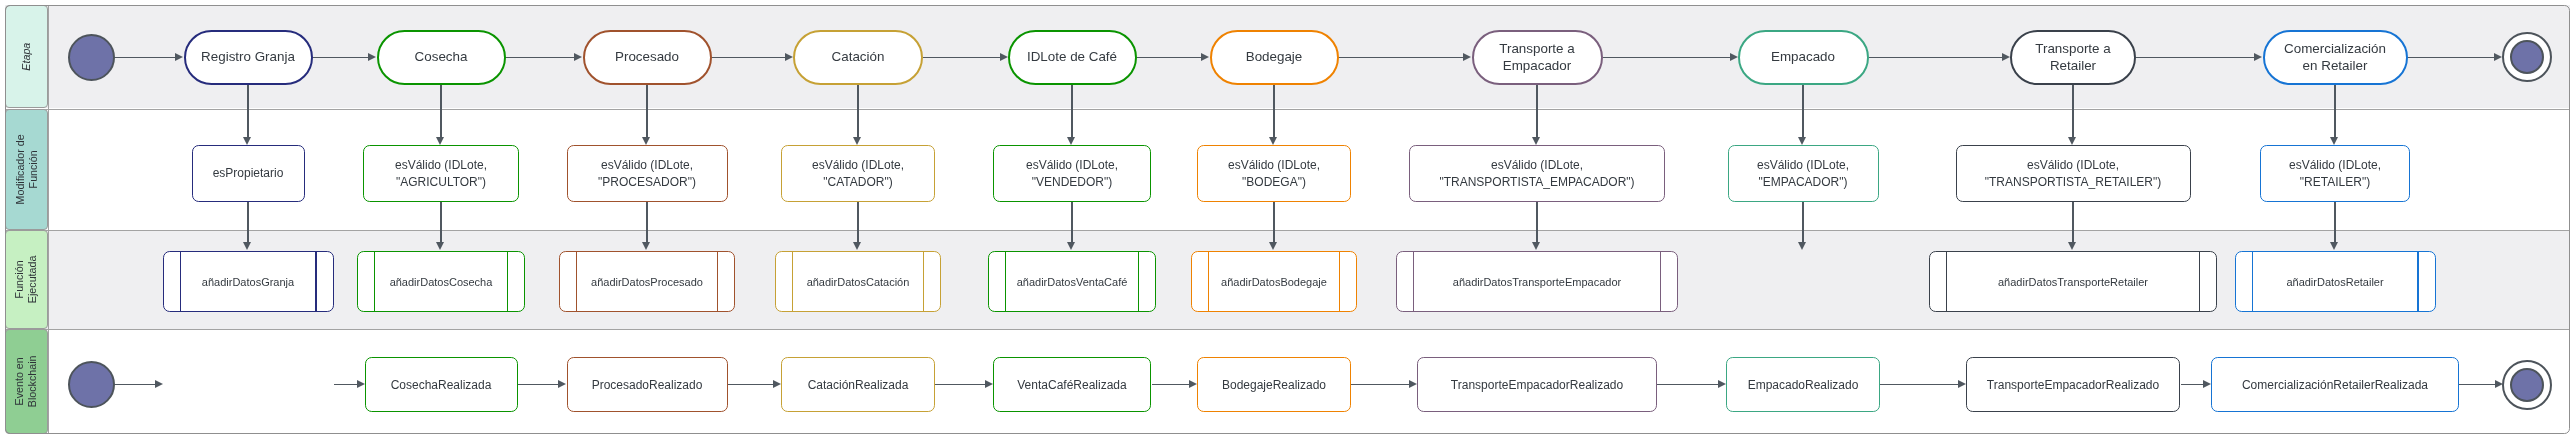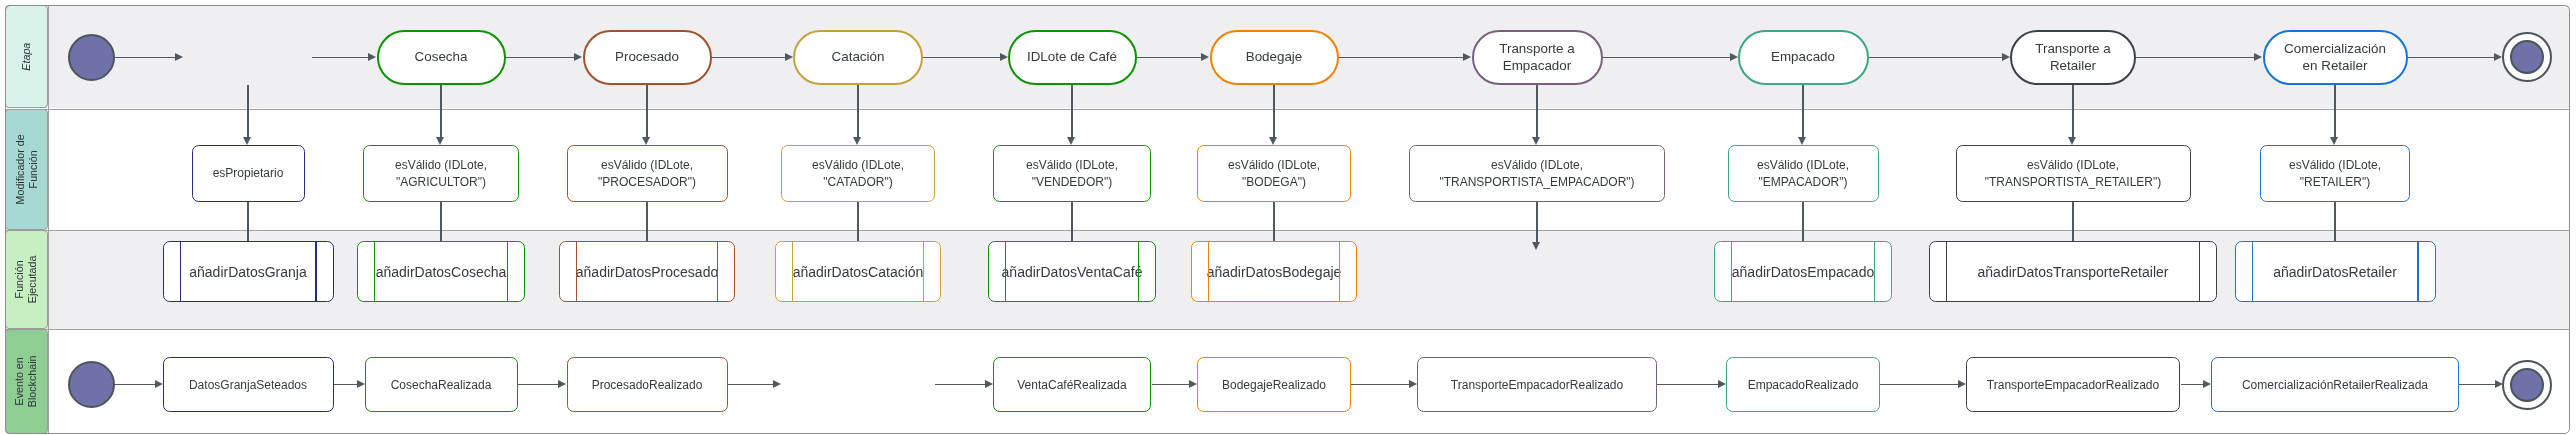--- a/index.html
+++ b/index.html
@@ -12,21 +12,21 @@
   .row.r3{top:329px;height:105px;background:#FFFFFF;border-top:1.3px solid #A3A3A3;}
   .pool-border{position:absolute;left:5.4px;top:5.4px;width:2565px;height:429px;border:1.3px solid #8F8F8F;border-radius:5.4px;box-sizing:border-box;pointer-events:none;z-index:5;}
   .vline{position:absolute;left:48px;top:5.4px;width:1.3px;height:429px;background:#A3A3A3;z-index:1;}
   .tile{position:absolute;left:5.4px;width:43px;box-sizing:border-box;border:0.7px solid #9B9B9B;border-radius:4px;background:var(--c,#ddd);display:flex;align-items:center;justify-content:center;z-index:2;}
   .ltxt{transform:rotate(-90deg);white-space:pre;text-align:center;font-size:10.7px;line-height:1.25;color:#2E3338;}
   .ltxt.italic{font-style:italic;}
   .col{position:absolute;inset:0;pointer-events:none;}
   .node{position:absolute;background:#FFFFFF;box-sizing:border-box;display:flex;align-items:center;justify-content:center;text-align:center;white-space:pre-line;z-index:3;}
   .stage{left:calc(var(--cx) - var(--sw)/2);top:30px;width:var(--sw);height:55px;border:2px solid var(--c);border-radius:27.5px;font-size:13.4px;line-height:1.25;}
   .mod{left:calc(var(--cx) - var(--mw)/2);top:145px;width:var(--mw);height:57px;border:1.3px solid var(--c);border-radius:6.7px;font-size:12px;line-height:1.35;}
-  .func{left:calc(var(--cx) - var(--fw)/2);top:241px;width:var(--fw);height:61px;border:1.3px solid var(--c);border-radius:6.7px;font-size:14px;padding:0 20px;}
+  .func{left:calc(var(--cx) - var(--fw)/2);top:251px;width:var(--fw);height:61px;border:1.3px solid var(--c);border-radius:6.7px;font-size:11px;padding:0 20px;}
   .func::before,.func::after{content:"";position:absolute;top:0;bottom:0;width:1.3px;background:var(--c);}
   .func::before{left:16px;}
   .func::after{right:16px;}
   .event{left:calc(var(--cx) - var(--ew)/2);top:357px;width:var(--ew);height:55px;border:1.3px solid var(--c);border-radius:6.7px;font-size:12px;}
   .varrow{position:absolute;left:calc(var(--cx) - 0.7px);width:1.3px;background:#505860;z-index:2;}
   .varrow.v1{top:85px;height:52px;}
   .varrow.v2{top:202px;height:40px;}
   .varrow::after{content:"";position:absolute;bottom:-8px;left:-4px;border:4.7px solid transparent;border-bottom:none;border-top:8px solid #505860;}
   .harrow{position:absolute;height:1.3px;background:#505860;z-index:2;}
   .harrow::after{content:"";position:absolute;right:-8px;top:-4px;border:4.7px solid transparent;border-right:none;border-left:8px solid #505860;}
@@ -64,25 +64,25 @@
   <div class="circle" style="left: 68px; top: 34px; --c: #6E72A8;"></div>
   <div class="circle" style="left: 68px; top: 361px; --c: #6E72A8;"></div>
   <div class="endc" style="left:2502px;top:32px;">
       <div class="endi" style="--c: #6E72A8;"></div>
     </div>
   <div class="endc" style="left:2502px;top:360px;">
       <div class="endi" style="--c: #6E72A8;"></div>
     </div>
 
   <div class="col" style="--cx: 248px; --sw: 129px; --mw: 113px; --fw: 171px; --ew: 171px; --c: #262C7C;">
+    <div class="node stage">Registro Granja</div>
     <div class="varrow v1"></div>
     <div class="node mod">esPropietario</div>
     <div class="varrow v2"></div>
     <div class="node func">añadirDatosGranja</div>
-    <div class="node event">DatosGranjaSeteados</div>
   </div>
 
   <div class="col" style="--cx: 441px; --sw: 129px; --mw: 156px; --fw: 168px; --ew: 153px; --c: #0A9400;">
     <div class="node stage">Cosecha</div>
     <div class="varrow v1"></div>
     <div class="node mod">esVálido (IDLote,
 "AGRICULTOR")</div>
     <div class="varrow v2"></div>
     <div class="node func">añadirDatosCosecha</div>
     <div class="node event">CosechaRealizada</div>
@@ -98,20 +98,21 @@
     <div class="node event">ProcesadoRealizado</div>
   </div>
 
   <div class="col" style="--cx: 858px; --sw: 130px; --mw: 154px; --fw: 166px; --ew: 154px; --c: #C6A135;">
     <div class="node stage">Catación</div>
     <div class="varrow v1"></div>
     <div class="node mod">esVálido (IDLote,
 "CATADOR")</div>
     <div class="varrow v2"></div>
     <div class="node func">añadirDatosCatación</div>
+    <div class="node event">CataciónRealizada</div>
   </div>
 
   <div class="col" style="--cx: 1072px; --sw: 129px; --mw: 158px; --fw: 168px; --ew: 158px; --c: #0A9400;">
     <div class="node stage">IDLote de Café</div>
     <div class="varrow v1"></div>
     <div class="node mod">esVálido (IDLote,
 "VENDEDOR")</div>
     <div class="varrow v2"></div>
     <div class="node func">añadirDatosVentaCafé</div>
     <div class="node event">VentaCaféRealizada</div>
@@ -127,30 +128,30 @@
     <div class="node event">BodegajeRealizado</div>
   </div>
 
   <div class="col" style="--cx: 1537px; --sw: 131px; --mw: 256px; --fw: 282px; --ew: 240px; --c: #7A5F7D;">
     <div class="node stage">Transporte a
 Empacador</div>
     <div class="varrow v1"></div>
     <div class="node mod">esVálido (IDLote,
 "TRANSPORTISTA_EMPACADOR")</div>
     <div class="varrow v2"></div>
+    <div class="node func">añadirDatosTransporteEmpacador</div>
     <div class="node event">TransporteEmpacadorRealizado</div>
   </div>
 
   <div class="col" style="--cx: 1803px; --sw: 131px; --mw: 151px; --fw: 178px; --ew: 154px; --c: #3BA783;">
     <div class="node stage">Empacado</div>
     <div class="varrow v1"></div>
     <div class="node mod">esVálido (IDLote,
 "EMPACADOR")</div>
     <div class="varrow v2"></div>
-    <div class="node func">añadirDatosEmpacado</div>
     <div class="node event">EmpacadoRealizado</div>
   </div>
 
   <div class="col" style="--cx: 2073px; --sw: 126px; --mw: 235px; --fw: 288px; --ew: 214px; --c: #3A414B;">
     <div class="node stage">Transporte a
 Retailer</div>
     <div class="varrow v1"></div>
     <div class="node mod">esVálido (IDLote,
 "TRANSPORTISTA_RETAILER")</div>
     <div class="varrow v2"></div>

